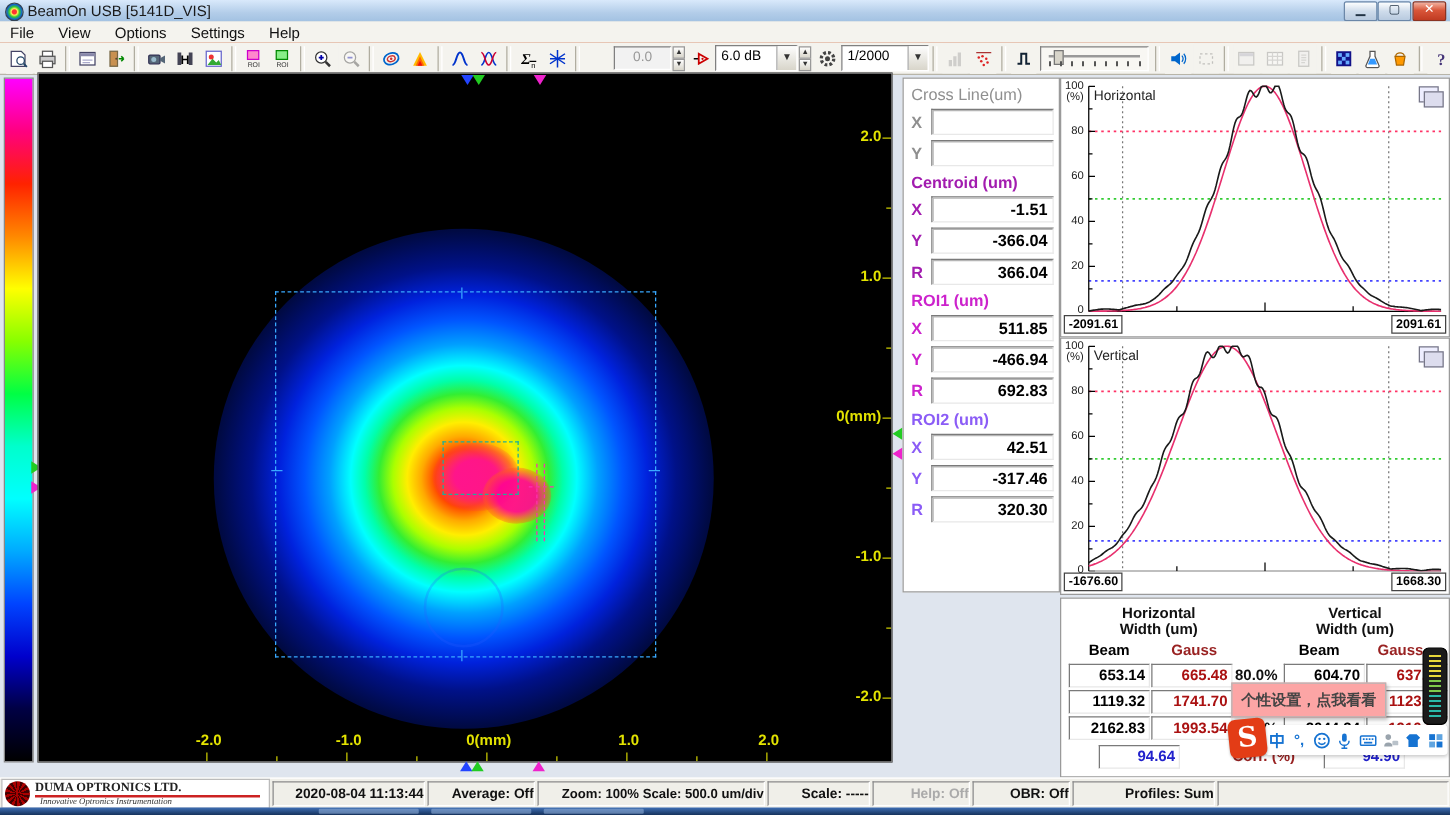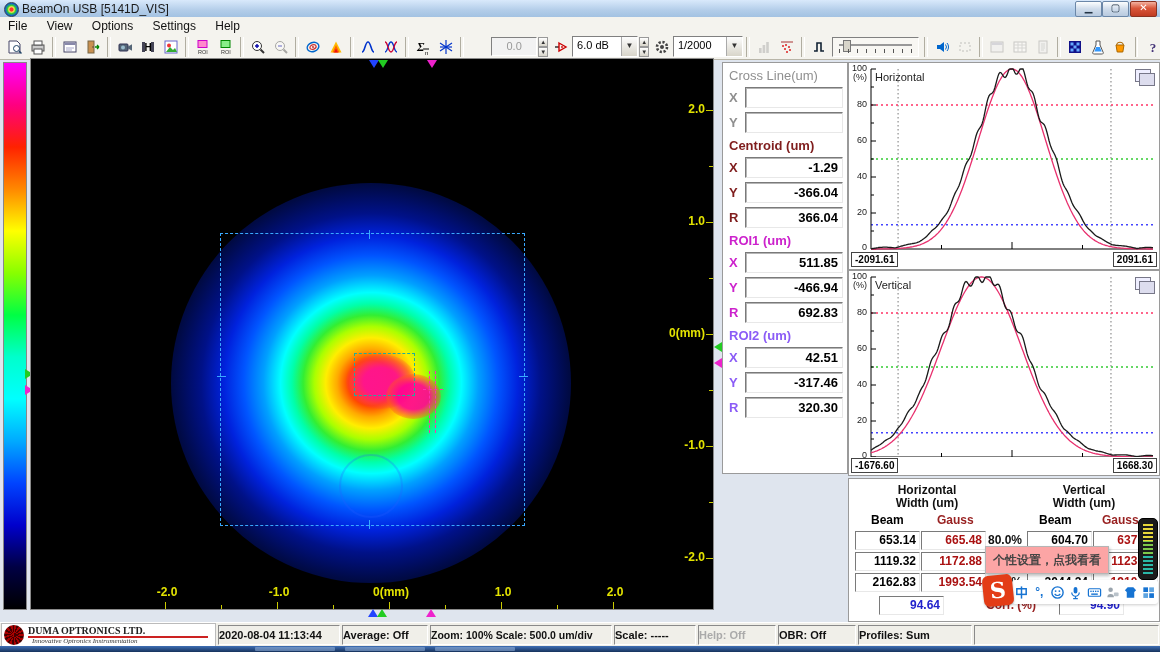--- a/index.html
+++ b/index.html
@@ -58,21 +58,21 @@
   .tri{width:0;height:0;position:absolute;}
 
   
   #meas-panel{left:722px;top:62px;width:124px;height:410px;background:#fff;border:1px solid #9a9a9a;}
   .sec-title{font-size:13px;font-weight:bold;margin:5px 0 2px 6px;}
   .sec-title.gray{color:#8f8f8f;font-weight:normal;}
   .mrow{display:flex;align-items:center;margin:4px 4px 4px 6px;}
   .mrow .lbl{width:16px;font-size:13px;font-weight:bold;}
   .mrow .box{flex:1;height:19px;background:#fff;border:1px solid;border-color:#7a7a7a #e8e8e8 #e8e8e8 #7a7a7a;
     box-shadow:inset 1px 1px 0 #b5b5b5;font-size:13px;font-weight:bold;text-align:right;line-height:19px;padding-right:4px;color:#000;}
-  .c-gray{color:#8f8f8f;} .c-blue{color:#7f1d1d;} .c-mag{color:#cc22cc;} .c-green{color:#8b5cf6;}
+  .c-gray{color:#8f8f8f;} .c-blue{color:#a21caf;} .c-mag{color:#cc22cc;} .c-green{color:#8b5cf6;}
 
   
   .chart{background:#fff;border:1px solid #9a9a9a;}
   #chartH{left:848px;top:62px;width:310px;height:206px;}
   #chartV{left:848px;top:270px;width:310px;height:204px;}
   .ylab{position:absolute;right:292px;font-size:9px;color:#222;text-align:right;width:18px;}
   .chart-title{position:absolute;left:26px;top:8px;font-size:11px;color:#222;}
   .copy-icon{position:absolute;right:8px;top:6px;width:14px;height:11px;border:1px solid #778;background:#eef;}
   .copy-icon:before{content:"";position:absolute;left:3px;top:3px;width:14px;height:11px;border:1px solid #778;background:#dde;}
   .xlab-box{position:absolute;bottom:2px;height:13px;border:1px solid #444;background:#fff;
@@ -85,21 +85,21 @@
   .wt-sub.gauss{color:#992222;}
   .wcell{position:absolute;width:60px;height:17px;border:1px solid;border-color:#7a7a7a #e8e8e8 #e8e8e8 #7a7a7a;
     background:#fff;font-weight:bold;text-align:right;line-height:17px;padding-right:3px;}
   .wcell.red{color:#aa1111;} .wcell.blue{color:#2222cc;}
   .wpct{position:absolute;font-weight:bold;color:#111;}
   #corr-label{position:absolute;color:#992222;font-weight:bold;}
 
   
   #statusbar{left:0;top:622px;width:1160px;height:24px;background:#f0efe9;border-top:1px solid #fff;display:flex;}
   .spanel{height:18px;margin:2px 1px;border:1px solid;border-color:#8a8a8a #fff #fff #8a8a8a;
-    font-size:11px;font-weight:bold;text-align:left;line-height:18px;color:#111;overflow:hidden;white-space:nowrap;}
+    font-size:11px;font-weight:bold;text-align:right;line-height:18px;color:#111;overflow:hidden;white-space:nowrap;}
   .spanel.dim{color:#aaa;}
   #logo-panel{width:213px;background:#fff;position:relative;margin:0 1px;border:1px solid #bbb;height:22px;}
   #logo-disc{position:absolute;left:2px;top:1px;width:20px;height:20px;border-radius:50%;
     background:repeating-conic-gradient(#a00 0 14deg,#400 14deg 28deg);}
   #logo-name{position:absolute;left:26px;top:1px;font-family:"Liberation Serif",serif;font-weight:bold;font-size:10px;color:#222;}
   #logo-line{position:absolute;left:26px;top:12px;width:180px;height:2px;background:#c22;}
   #logo-sub{position:absolute;left:30px;top:13px;font-family:"Liberation Serif",serif;font-style:italic;font-size:7px;color:#333;}
   #taskbar{left:0;top:646px;width:1160px;height:6px;background:linear-gradient(#3f6fb5,#16325c);}
   .task-slot{position:absolute;top:1px;height:4px;width:80px;background:rgba(160,190,230,.5);border-radius:1px;}
 
@@ -464,21 +464,21 @@
     <div class="box"></div>
     </div>
   <div class="mrow">
       <span class="lbl c-gray">Y</span>
     <div class="box"></div>
     </div>
 
   <div class="sec-title c-blue">Centroid (um)</div>
   <div class="mrow">
       <span class="lbl c-blue">X</span>
-    <div class="box">-1.29</div>
+    <div class="box">-1.51</div>
     </div>
   <div class="mrow">
       <span class="lbl c-blue">Y</span>
     <div class="box">-366.04</div>
     </div>
   <div class="mrow">
       <span class="lbl c-blue">R</span>
     <div class="box">366.04</div>
     </div>
 
@@ -598,21 +598,21 @@
   <div class="wt-sub" style="left:190px;">Beam</div>
   <div class="wt-sub gauss" style="left:253px;">Gauss</div>
 
   <div class="wcell" style="left:6px;top:52px;">653.14</div>
   <div class="wcell red" style="left:72px;top:52px;">665.48</div>
   <div class="wpct" style="left:139px;top:54px;">80.0%</div>
   <div class="wcell" style="left:178px;top:52px;">604.70</div>
   <div class="wcell red" style="left:244px;top:52px;">637.67</div>
 
   <div class="wcell" style="left:6px;top:73px;">1119.32</div>
-  <div class="wcell red" style="left:72px;top:73px;">1172.88</div>
+  <div class="wcell red" style="left:72px;top:73px;">1741.70</div>
   <div class="wpct" style="left:139px;top:75px;">50.0%</div>
   <div class="wcell" style="left:178px;top:73px;"></div>
   <div class="wcell red" style="left:244px;top:73px;">1123.86</div>
 
   <div class="wcell" style="left:6px;top:94px;">2162.83</div>
   <div class="wcell red" style="left:72px;top:94px;">1993.54</div>
   <div class="wpct" style="left:139px;top:96px;">13.5%</div>
   <div class="wcell" style="left:178px;top:94px;">2044.24</div>
   <div class="wcell red" style="left:244px;top:94px;">1910.23</div>
 

